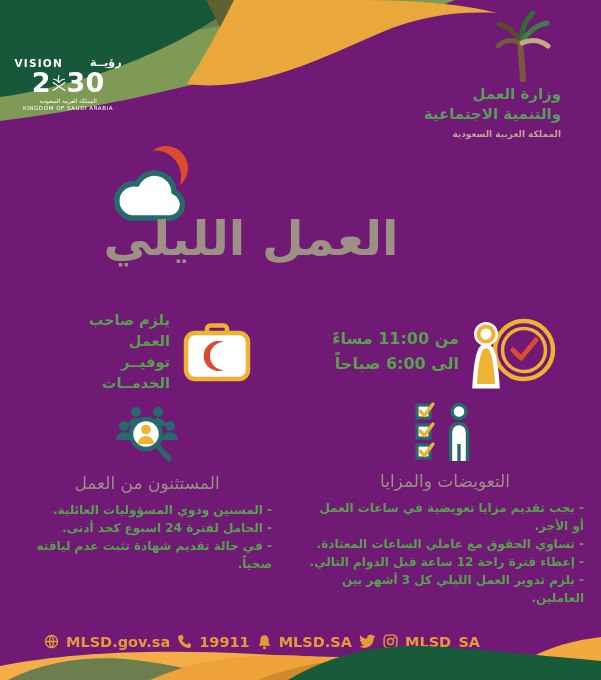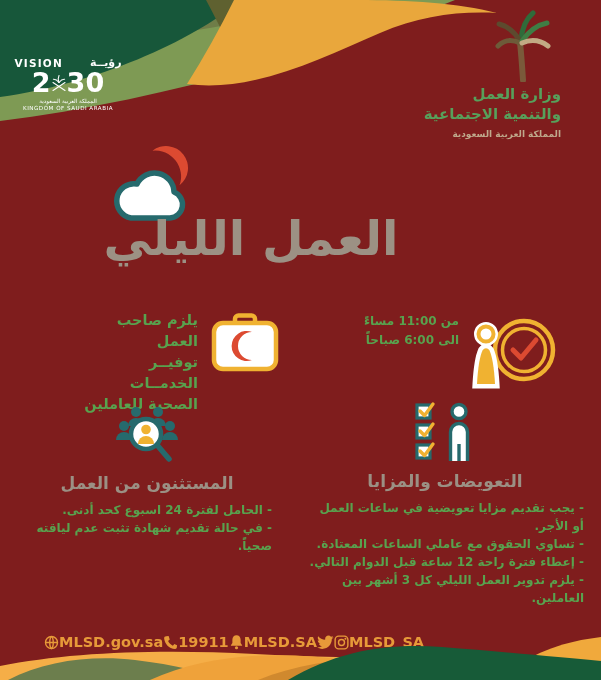--- a/index.html
+++ b/index.html
@@ -1,16 +1,16 @@
 <!DOCTYPE html>
 <html lang="ar"><head>
 <meta charset="utf-8">
 <style>
   html,body{margin:0;padding:0;background:#ffffff;}
-  .poster{position:relative;width:601px;height:680px;background:#7f1d1d;overflow:hidden;
+  .poster{position:relative;width:601px;height:680px;background:#701a75;overflow:hidden;
           font-family:"DejaVu Sans",sans-serif;}
   svg{display:block;}
 
   
   .header-waves{position:absolute;top:0;left:0;}
   .vision{position:absolute;left:16px;top:56px;width:104px;color:#ffffff;text-align:center;}
   .v-row1{display:flex;justify-content:center;align-items:center;gap:5px;font-size:10.5px;
           font-weight:bold;letter-spacing:1.2px;direction:ltr;}
   .v-row1 .v-ar{letter-spacing:0;font-size:11px;margin-left:22px;}
   .v-row2{display:flex;justify-content:center;align-items:center;gap:1px;font-size:27px;
@@ -23,40 +23,40 @@
           padding-right:10px;}
   .m-line{font-size:15px;font-weight:bold;color:#57A05B;line-height:1.35;}
   .m-sub{font-size:9px;font-weight:bold;color:#BFA98C;margin-top:4px;}
 
   
   .cloud-icon{position:absolute;left:104px;top:142px;}
   .main-title{position:absolute;left:90px;top:188px;width:322px;text-align:center;direction:rtl;
           font-size:48px;font-weight:bold;color:#9C9184;line-height:1.1;margin-top:24px;}
 
   
-  .group{position:absolute;display:flex;margin-left:28px;}
+  .group{position:absolute;display:flex;align-items:center;}
   .obligation-group{left:50px;top:310px;gap:12px;}
   .obligation-text{direction:rtl;text-align:right;font-size:14.5px;font-weight:bold;
           color:#58A24E;line-height:1.45;width:120px;}
   .hours-group{right:42px;top:312px;gap:10px;}
-  .hours-text{direction:rtl;text-align:right;font-size:12px;font-weight:bold;
+  .hours-text{direction:rtl;text-align:right;font-size:16px;font-weight:bold;
           color:#58A24E;line-height:1.55;}
 
   
   .info-col{position:absolute;text-align:center;}
   .exempt-col{left:22px;top:404px;width:250px;}
   .benefits-col{left:306px;top:400px;width:278px;}
   .col-icon{display:flex;justify-content:center;}
-  .col-heading{margin-top:7px;font-size:17px;font-weight:bold;color:#9B9084;direction:rtl;}
+  .col-heading{margin-top:7px;font-size:17px;font-weight:normal;color:#9B9084;direction:rtl;}
   .col-bullets{margin-top:8px;direction:rtl;text-align:right;font-size:12px;font-weight:bold;
           color:#58A24E;line-height:1.5;}
 
   
-  .footer-contacts{position:absolute;left:44px;top:634px;display:flex;align-items:flex-end;
-          gap:0;color:#E79A39;font-size:14.5px;font-weight:bold;direction:ltr;}
+  .footer-contacts{position:absolute;left:44px;top:634px;display:flex;align-items:flex-start;
+          gap:7px;color:#E79A39;font-size:14.5px;font-weight:bold;direction:ltr;}
   .footer-waves{position:absolute;bottom:0;left:0;}
 </style>
 </head>
 <body>
 
 <div class="poster">
 
   <svg class="header-waves" width="601" height="142" viewBox="0 0 601 142" preserveAspectRatio="none">
     <path d="M0,0 L455,0 C395,24 330,46 268,64 C180,90 88,110 0,121 Z" fill="#7E9A54"></path>
     <path d="M0,0 L332,0 C245,26 118,46 0,50 Z" fill="#6F7D48"></path>
@@ -110,21 +110,20 @@
       <path d="M62,4 A21,21 0 1 1 62,48 A26,26 0 0 0 62,4 Z" fill="#DC4A31"></path>
     </g>
     <path d="M27,76 H66 A13.5,13.5 0 0 0 70,50 A19.5,19.5 0 0 0 33,42 A14.5,14.5 0 0 0 27,76 Z" fill="#ffffff" stroke="#266A6D" stroke-width="5.5" stroke-linejoin="round"></path>
   </svg>
   <div class="main-title">العمل الليلي</div>
 
   <div class="group obligation-group">
     <div class="obligation-text">
       <div>يلزم صاحب العمل</div>
       <div>توفيــر الخدمــات</div>
-      <div>الصحية للعاملين</div>
     </div>
     <svg width="70" height="64" viewBox="0 0 70 64">
       <path d="M25,13 V9 A3.5,3.5 0 0 1 28.5,5.5 H41.5 A3.5,3.5 0 0 1 45,9 V13" fill="none" stroke="#F0B231" stroke-width="4.5"></path>
       <rect x="4" y="13" width="62" height="46" rx="9" fill="#ffffff" stroke="#F0B231" stroke-width="4.5"></rect>
       <path d="M42,22 A15,15 0 1 0 42,50 A12,12 0 1 1 42,22 Z" fill="#DC4A31"></path>
     </svg>
   </div>
 
   <div class="group hours-group">
     <div class="hours-text">
@@ -156,20 +155,21 @@
             <path d="M47,36 a8,8 0 0 1 16,0 Z"></path>
         </g>
         <circle cx="31" cy="30" r="15" fill="#ffffff" stroke="#266A6D" stroke-width="4.5"></circle>
         <circle cx="31" cy="25.5" r="4.8" fill="#F0B231"></circle>
         <path d="M23,40 a8,8 0 0 1 16,0 Z" fill="#F0B231"></path>
         <line x1="42.5" y1="41.5" x2="54" y2="55" stroke="#266A6D" stroke-width="5.5" stroke-linecap="round"></line>
       </svg>
     </div>
     <div class="col-heading">المستثنون من العمل</div>
     <div class="col-bullets">
+      <div>- المسنين وذوي المسؤوليات العائلية.</div>
       <div>- الحامل لفترة 24 اسبوع كحد أدنى.</div>
       <div>- في حالة تقديم شهادة تثبت عدم لياقته صحياً.</div>
     </div>
   </div>
 
   <div class="info-col benefits-col">
     <div class="col-icon">
       <svg width="62" height="64" viewBox="0 0 62 64">
         <g fill="#ffffff" stroke="#266A6D" stroke-width="3.2">
           <rect x="3" y="5" width="13" height="13"></rect>

